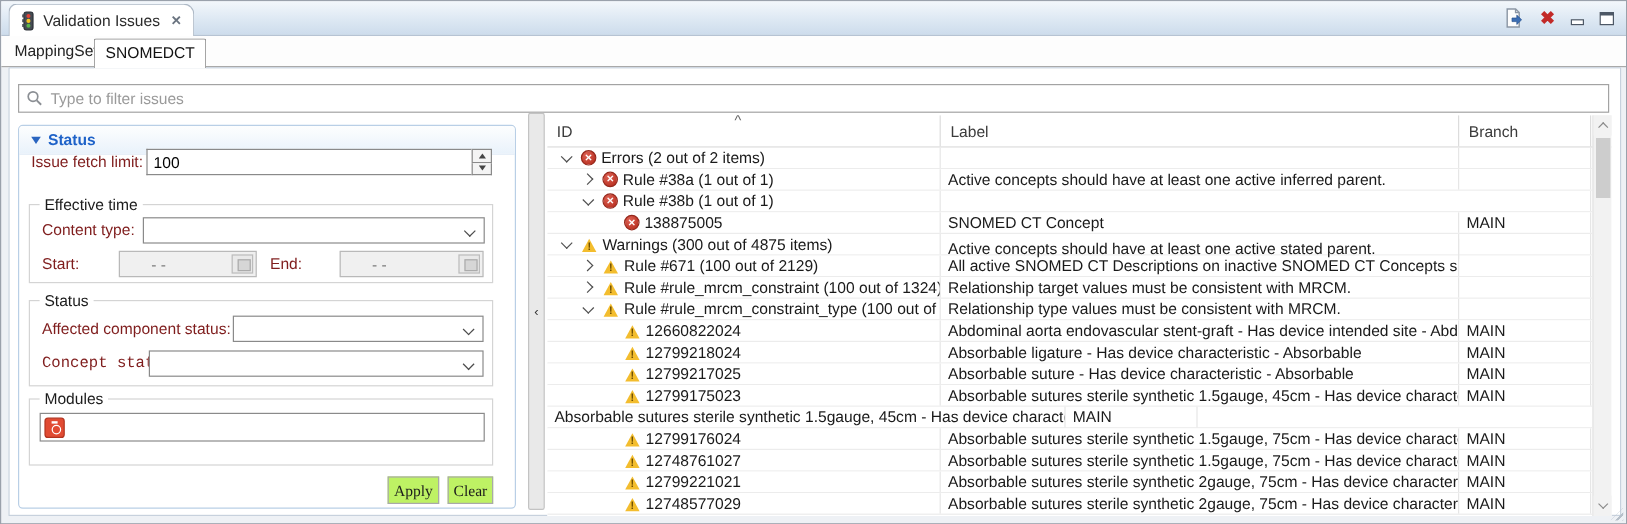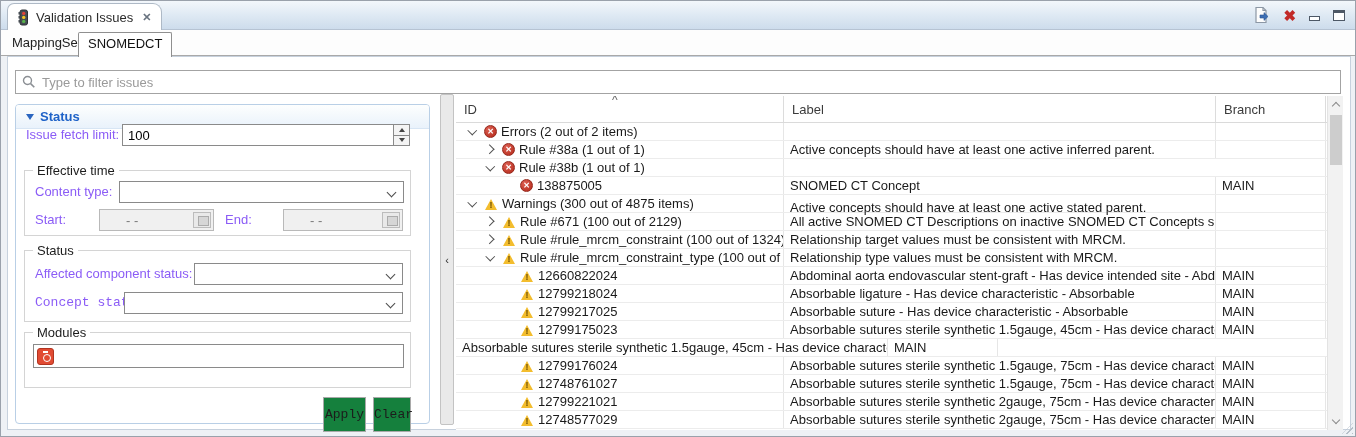--- a/index.html
+++ b/index.html
@@ -42,21 +42,21 @@
   
   .fpanel { position:absolute; left:7px; top:47px; width:415px; height:320px;
     border:1px solid #b9cfe6; border-radius:4px; background:#fff; }
   .fpanel-header { position:absolute; left:0; top:0; right:0; height:24px;
     background:linear-gradient(180deg,#fdfefe,#e9f2fb); border-bottom:1px solid #d7e5f4;
     border-radius:3px 3px 0 0; display:flex; align-items:center; gap:6px; padding:0 10px; cursor:pointer; }
   .fpanel-header .tri { width:0; height:0; border-left:4px solid transparent; border-right:4px solid transparent;
     border-top:6px solid #2a65c0; }
   .fpanel-header .ftitle { color:#1e62c8; font-weight:bold; font-size:13px; }
 
-  .flabel { position:absolute; font-size:13px; color:#8b5cf6; line-height:22px; white-space:nowrap; }
+  .flabel { position:absolute; font-size:13px; color:#7f1d1d; line-height:22px; white-space:nowrap; }
 
   .spin-input { position:absolute; left:106px; top:19px; width:271px; height:22px;
     border:1px solid #8a8a8a; border-right:none; padding:0 5px; font-family:"Liberation Sans",sans-serif; font-size:13px; }
   .spinner { position:absolute; left:377px; top:19px; width:17px; height:22px; display:flex; flex-direction:column; }
   .spinner .sbtn { flex:1; border:1px solid #8a8a8a; background:#f4f4f4; position:relative; }
   .spinner .sbtn + .sbtn { border-top:none; }
   .spinner .sbtn::before { content:""; position:absolute; left:50%; top:50%; transform:translate(-50%,-50%);
     border-left:3.5px solid transparent; border-right:3.5px solid transparent; }
   .spinner .up::before   { border-bottom:4px solid #444; }
   .spinner .down::before { border-top:4px solid #444; }
@@ -78,22 +78,22 @@
   .cal-btn::after { content:""; position:absolute; left:4px; top:3px; width:9px; height:8px;
     border:1px solid #ababab; background:#d6d6d6; }
 
   .modfield { position:absolute; left:8px; top:11px; width:371px; height:24px; border:1px solid #8a8a8a; background:#fff; }
   .mod-icon { position:absolute; left:3px; top:3px; width:17px; height:17px; background:#e14b33;
     border-radius:3px; border:1px solid #b23420; }
   .mod-icon::before { content:""; position:absolute; left:4.5px; top:5px; width:6px; height:6px;
     border:1.6px solid #fff; border-radius:50%; }
   .mod-icon::after { content:""; position:absolute; left:5px; top:1.5px; width:5px; height:2px; background:#fff; }
 
-  .fbtn { position:absolute; top:292px; height:35px; border:1px solid #a9a9a9; background:#15803d;
-    font-family:Liberation Mono, monospace; font-size:13px; color:#1c1c1c; text-align:center; cursor:pointer; }
+  .fbtn { position:absolute; top:292px; height:23px; border:1px solid #a9a9a9; background:#bef264;
+    font-family:Liberation Serif, serif; font-size:13px; color:#1c1c1c; text-align:center; cursor:pointer; }
   .btn-apply { left:307px; width:43px; }
   .btn-clear { left:357px; width:38px; }
 
   
   .sash { position:absolute; left:432px; top:37px; width:14px; height:331px; background:#e9e9e9;
     border:1px solid #c3c3c3; border-radius:2px; display:flex; align-items:center; justify-content:center;
     cursor:pointer; }
   .sash span { font-size:11px; color:#333; }
 
   

